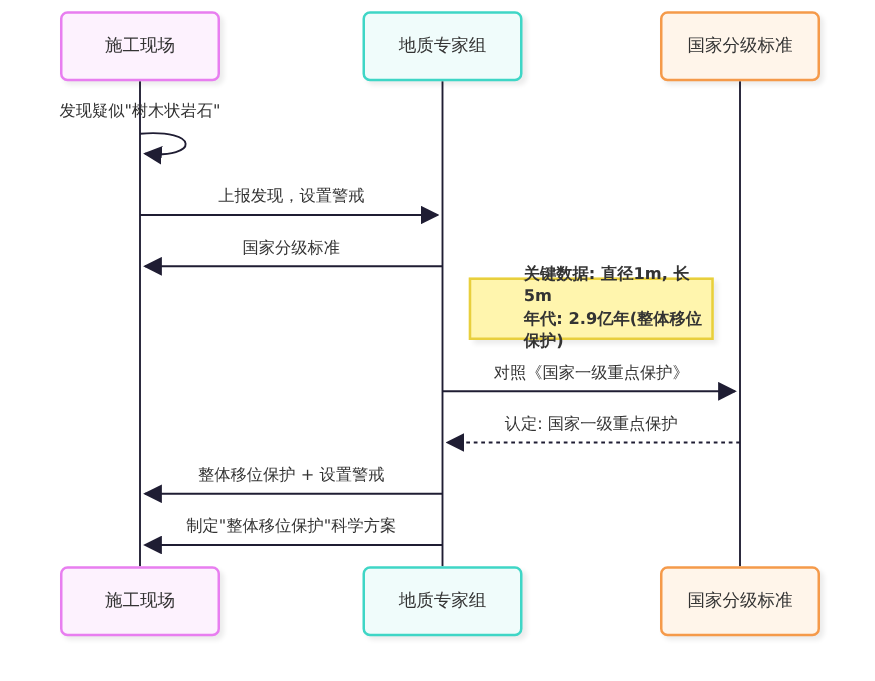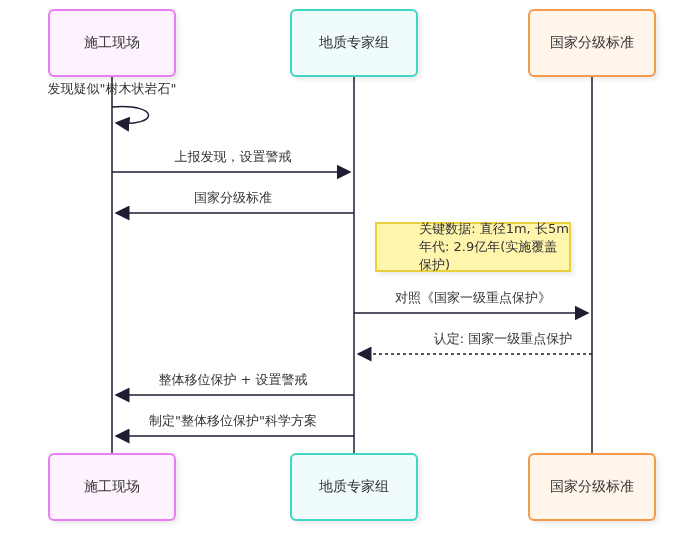--- a/index.html
+++ b/index.html
@@ -1,28 +1,28 @@
 <!DOCTYPE html>
 <html><head>
 <meta charset="utf-8">
 <style>
   html, body { margin: 0; padding: 0; background: #ffffff; }
   body { width: 700px; height: 545px; position: relative; overflow: hidden;
          font-family: "DejaVu Sans", "Liberation Sans", sans-serif; color: #333; }
   svg { position: absolute; left: 0; top: 0; }
-  .actor { position: absolute; width: 128px; height: 68px; border-radius: 6px;
+  .actor { position: absolute; width: 128px; height: 56px; border-radius: 6px;
            border: 2px solid; box-sizing: border-box; display: flex;
            align-items: center; justify-content: center; font-size: 14px; color: #333;
            box-shadow: 3px 3px 4px rgba(0,0,0,0.08); }
   .msg { position: absolute; font-size: 13px; color: #333; white-space: nowrap;
          transform: translateX(-50%); }
   .note { position: absolute; left: 375px; top: 222px; width: 196px; height: 50px;
           box-sizing: border-box; background: #fff5ad; border: 2px solid #e8cf3d;
           display: flex; flex-direction: column; align-items: center; justify-content: center;
-          font-size: 13px; font-weight: normal; color: #333; line-height: 18px;
+          font-size: 13px; font-weight: bold; color: #333; line-height: 18px;
           box-shadow: 3px 3px 4px rgba(0,0,0,0.08); padding-left: 42px; }
 </style>
 </head>
 <body>
 
 <svg width="700" height="545">
   <defs>
     <marker id="arrow" markerWidth="10" markerHeight="10" refX="9" refY="5" orient="auto">
       <path d="M0,0 L10,5 L0,10 z" fill="#1f1d33"></path>
     </marker>
@@ -57,20 +57,20 @@
   <span>地质专家组</span>
 </div>
 <div class="actor" style="left:528px;top:453px;border-color:#f59a4a;background:#fff5ea;">
   <span>国家分级标准</span>
 </div>
 
 <div class="msg" style="left:112px;top:80px;">发现疑似"树木状岩石"</div>
 <div class="msg" style="left:233px;top:148px;">上报发现，设置警戒</div>
 <div class="msg" style="left:233px;top:189px;">国家分级标准</div>
 <div class="msg" style="left:473px;top:289px;">对照《国家一级重点保护》</div>
-<div class="msg" style="left:473px;top:330px;margin-left:30px;">认定: 国家一级重点保护</div>
+<div class="msg" style="left:473px;top:330px;">认定: 国家一级重点保护</div>
 <div class="msg" style="left:233px;top:371px;">整体移位保护 + 设置警戒</div>
 <div class="msg" style="left:233px;top:412px;">制定"整体移位保护"科学方案</div>
 
 <div class="note">
   <div>关键数据: 直径1m, 长5m</div>
-  <div>年代: 2.9亿年(实施覆盖保护)</div>
+  <div>年代: 2.9亿年(整体移位保护)</div>
 </div>
 
 </body></html>

